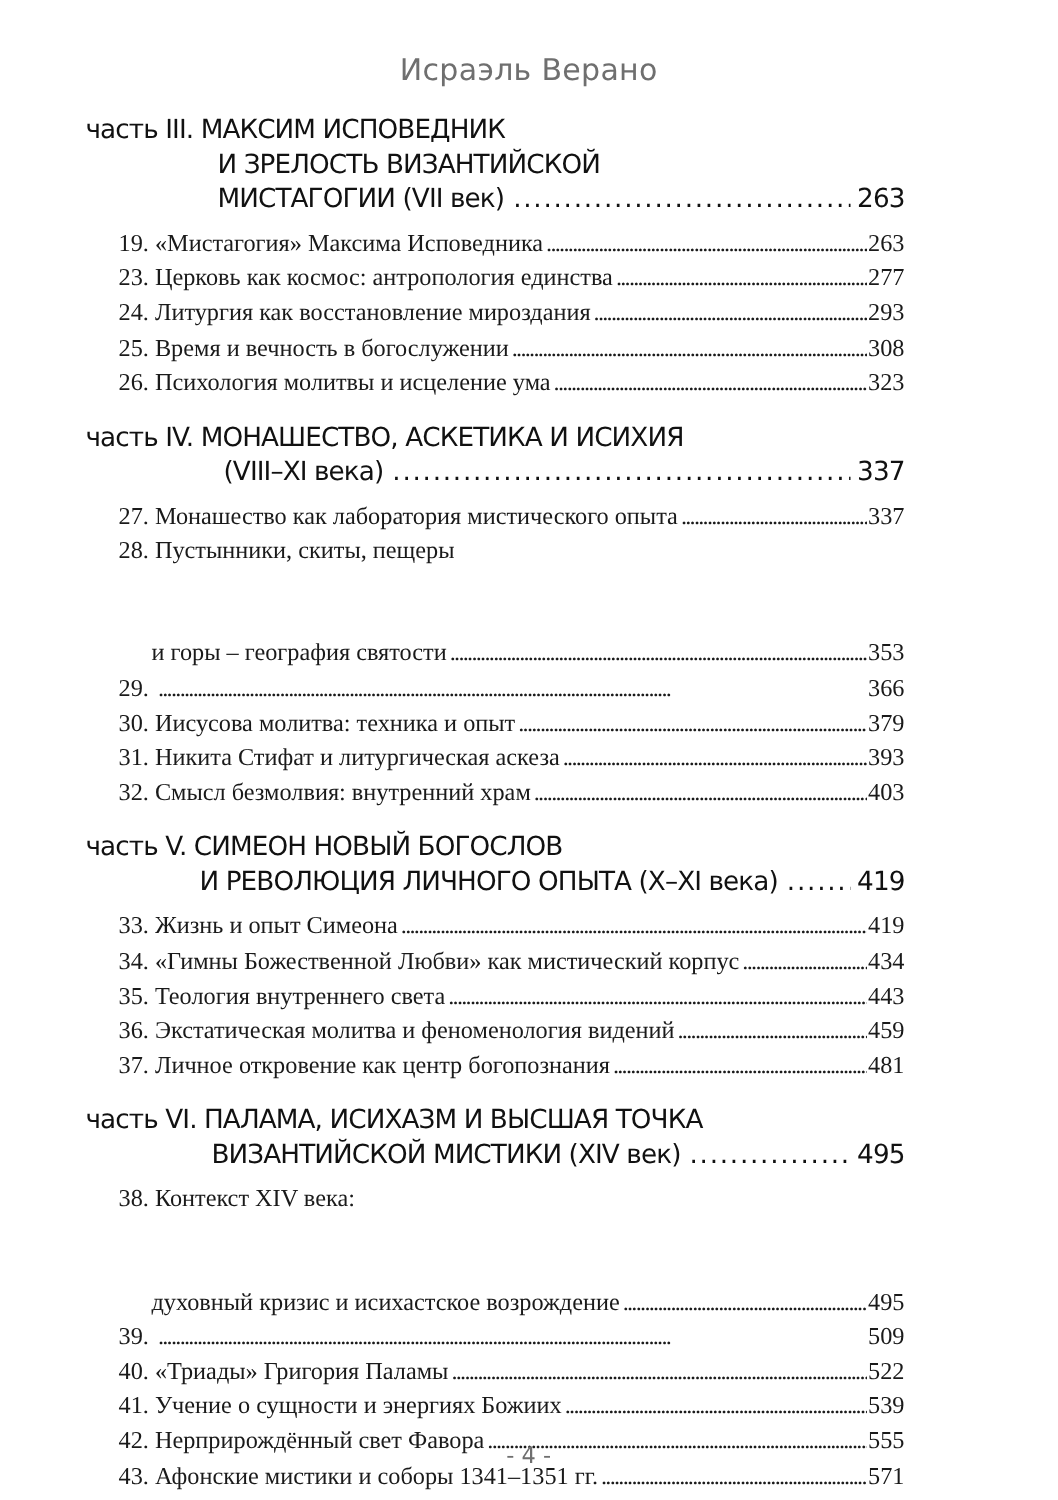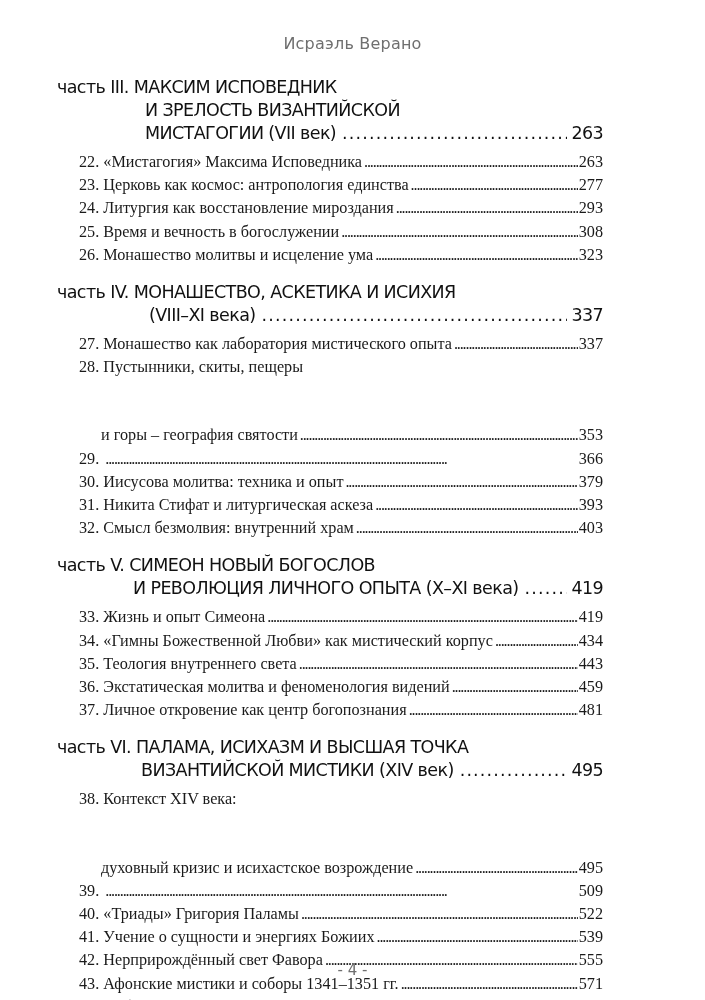--- a/index.html
+++ b/index.html
@@ -1,19 +1,19 @@
 <!DOCTYPE html>
 <html><head>
 <meta charset="utf-8">
 <style>
   html, body { margin:0; padding:0; background:#ffffff; }
   body { width:705px; height:1000px; position:relative; overflow:hidden; color:#1a1a1a; }
   .running-head {
     position:absolute; top:34px; left:0; width:705px; text-align:center;
-    font-family:"DejaVu Sans", sans-serif; font-size:16px; color:#6f6f6f; letter-spacing:0.2px;
+    font-family:"DejaVu Sans", sans-serif; font-size:20px; color:#6f6f6f; letter-spacing:0.2px;
   }
   .toc { position:absolute; left:57px; top:76px; width:546px; }
   .part { font-family:"DejaVu Sans", sans-serif; font-size:17.5px; letter-spacing:-0.6px; color:#111; }
   .part-row { display:flex; align-items:center; line-height:23px; }
   .part-prefix { white-space:pre; }
   .part-line { white-space:nowrap; }
   .leader { flex:1; overflow:hidden; white-space:nowrap; margin:0 4px 0 6px; }
   .leader::before { content:". . . . . . . . . . . . . . . . . . . . . . . . . . . . . . . . . . . . . . . . . . . . . . . . . . . . . . . . . . . . . . . . . . . . . . . . . . . . . . . . . . . . . . . . . . . . . . . . . . . . . . . . . . . . . . . . . . . . . ."; letter-spacing:-2.2px; }
   .page { white-space:nowrap; }
   .chapters { margin-left:22px; margin-top:6px; font-family:"Liberation Serif", "DejaVu Serif", serif; font-size:16.2px; color:#1a1a1a; }
@@ -43,25 +43,25 @@
       <div class="part-row" style="padding-left:88px">
           <span class="part-line">И ЗРЕЛОСТЬ ВИЗАНТИЙСКОЙ</span>
         </div>
       <div class="part-row" style="padding-left:88px">
           <span class="part-line">МИСТАГОГИИ (VII век)</span>
           <span class="leader"></span>
           <span class="page">263</span>
         </div>
     </div>
     <div class="chapters">
-      <div class="ch-row"><span>22.</span>&nbsp;<span>«Мистагогия» Максима Исповедника</span><span class="leader"></span><span class="page">263</span></div>
+      <div class="ch-row"><span>19.</span>&nbsp;<span>«Мистагогия» Максима Исповедника</span><span class="leader"></span><span class="page">263</span></div>
       <div class="ch-row"><span>23.</span>&nbsp;<span>Церковь как космос: антропология единства</span><span class="leader"></span><span class="page">277</span></div>
       <div class="ch-row"><span>24.</span>&nbsp;<span>Литургия как восстановление мироздания</span><span class="leader"></span><span class="page">293</span></div>
       <div class="ch-row"><span>25.</span>&nbsp;<span>Время и вечность в богослужении</span><span class="leader"></span><span class="page">308</span></div>
-      <div class="ch-row"><span>26.</span>&nbsp;<span>Монашество молитвы и исцеление ума</span><span class="leader"></span><span class="page">323</span></div>
+      <div class="ch-row"><span>26.</span>&nbsp;<span>Психология молитвы и исцеление ума</span><span class="leader"></span><span class="page">323</span></div>
     </div>
   </div>
 
   <div class="part-block">
     <div class="part">
       <div class="part-row">
           <span class="part-prefix">часть IV. </span>
           <span class="part-line">МОНАШЕСТВО, АСКЕТИКА И ИСИХИЯ</span>
         </div>
       <div class="part-row" style="padding-left:92px">

